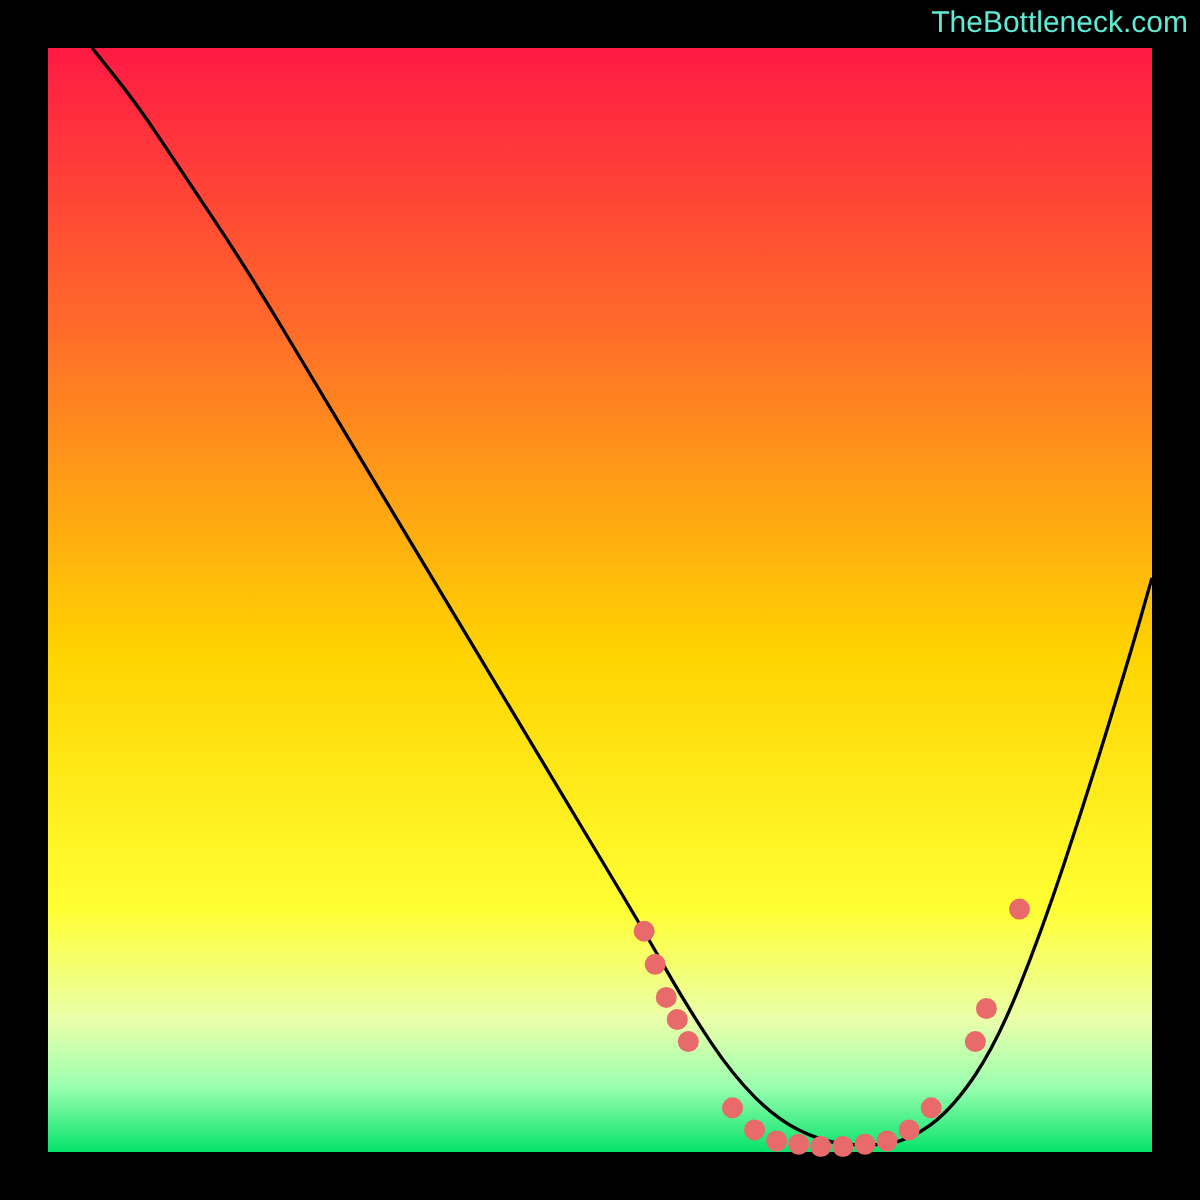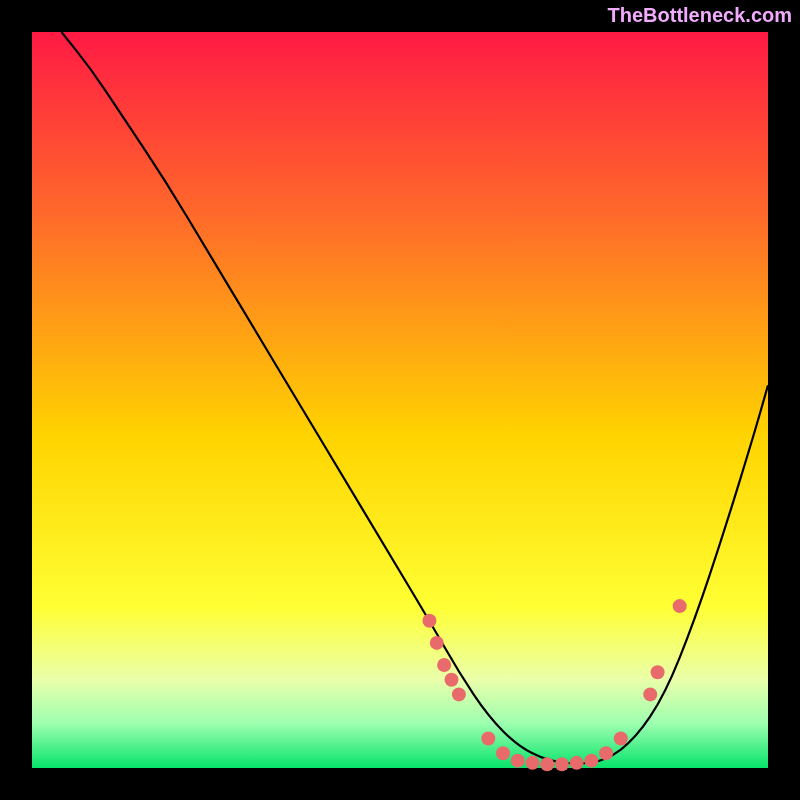--- a/index.html
+++ b/index.html
@@ -13,23 +13,23 @@
   }
   .container {
     position: relative;
     width: 800px;
     height: 800px;
   }
   .attribution {
     position: absolute;
     top: 4px;
     right: 8px;
-    color: #f0abfc;
+    color: #5eead4;
     font-size: 20px;
-    font-weight: bold;
+    font-weight: normal;
     z-index: 10;
   }
   svg {
     display: block;
   }
 </style>
 </head>
 <body>
 <div class="container">
 

